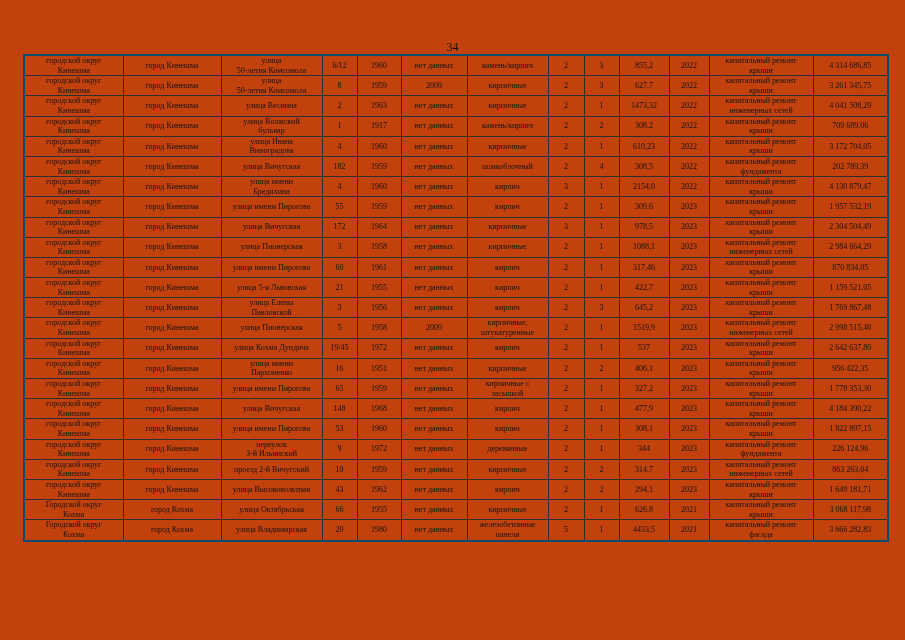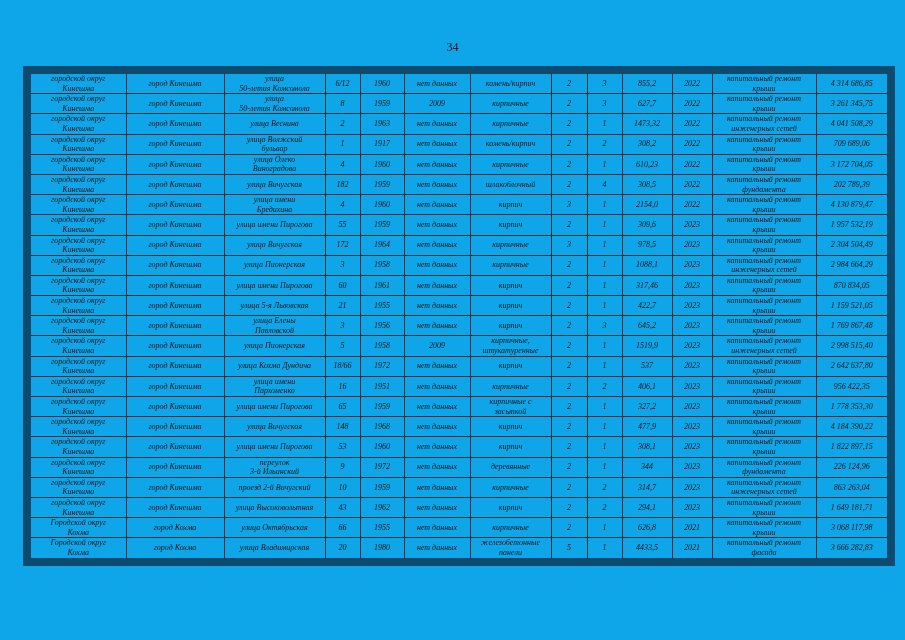--- a/index.html
+++ b/index.html
@@ -4,39 +4,38 @@
 <style>
   html, body { margin: 0; padding: 0; }
   body {
     width: 905px; height: 640px;
     background: #ffffff;
     font-family: "Liberation Serif", "DejaVu Serif", serif;
   }
   .page {
     position: relative;
     width: 905px; height: 640px;
-    background: #0ea5e9;
+    background: #c2410c;
     color: #141414;
     overflow: hidden;
   }
   .page-number {
     position: absolute;
     top: 40px; left: 0; width: 100%;
     text-align: center;
     font-size: 12px;
     color: #141414;
   }
   .doc-table {
     position: absolute;
-    left: 23px; top: 66px;
+    left: 23px; top: 54px;
     width: 864px;
     border-collapse: collapse;
     table-layout: fixed;
-    border: 8px solid #0c4a6e;
-    font-style: italic;
+    border: 2px solid #0c4a6e;
   }
   .doc-table td {
     border: 1px solid #2e2e2e;
     font-size: 8px;
     line-height: 1.2;
     text-align: center;
     vertical-align: middle;
     padding: 0 2px;
     height: 19px;
     white-space: pre-line;
@@ -135,21 +134,21 @@
     <td>308,2</td>
     <td>2022</td>
     <td>капитальный ремонт
 крыши</td>
     <td>709 689,06</td>
   </tr>
         <tr>
     <td>городской округ
 Кинешма</td>
     <td>город Кинешма</td>
-    <td>улица Олеко
+    <td>улица Ивана
 Виноградова</td>
     <td>4</td>
     <td>1960</td>
     <td>нет данных</td>
     <td>кирпичные</td>
     <td>2</td>
     <td>1</td>
     <td>610,23</td>
     <td>2022</td>
     <td>капитальный ремонт
@@ -310,21 +309,21 @@
     <td>2023</td>
     <td>капитальный ремонт
 инженерных сетей</td>
     <td>2 998 515,40</td>
   </tr>
         <tr>
     <td>городской округ
 Кинешма</td>
     <td>город Кинешма</td>
     <td>улица Кохма Дундича</td>
-    <td>18/66</td>
+    <td>19/45</td>
     <td>1972</td>
     <td>нет данных</td>
     <td>кирпич</td>
     <td>2</td>
     <td>1</td>
     <td>537</td>
     <td>2023</td>
     <td>капитальный ремонт
 крыши</td>
     <td>2 642 637,80</td>

